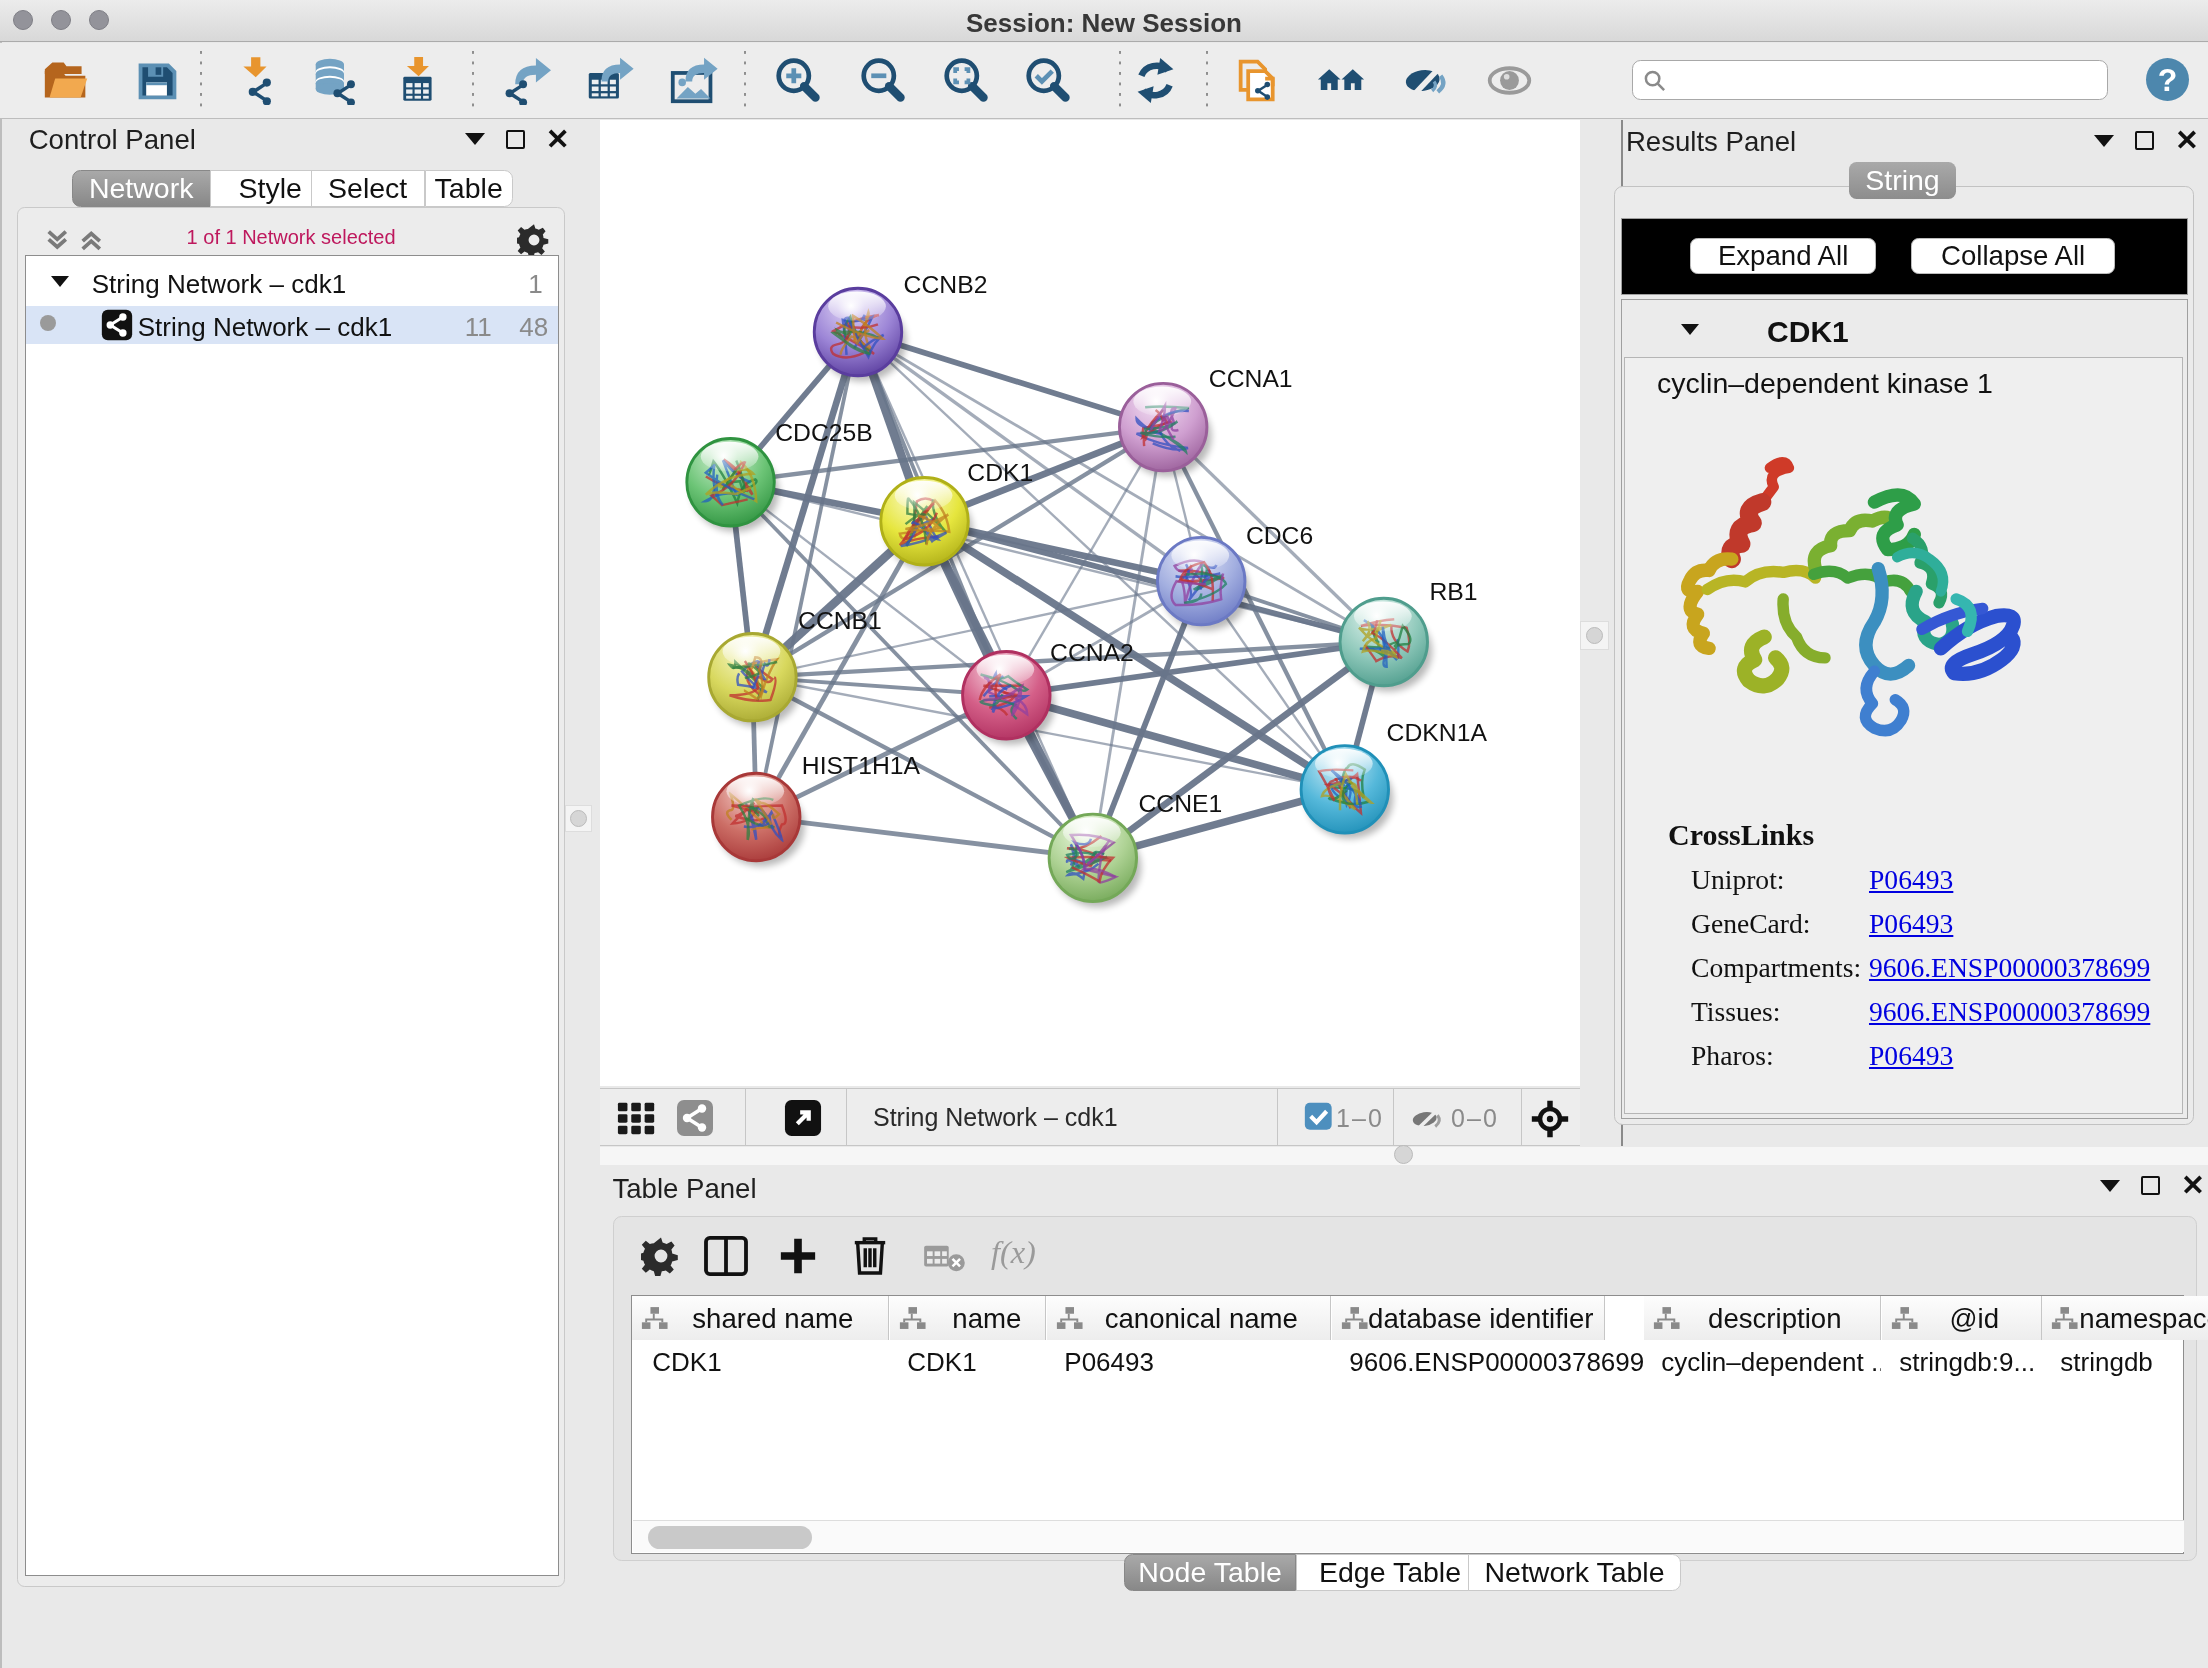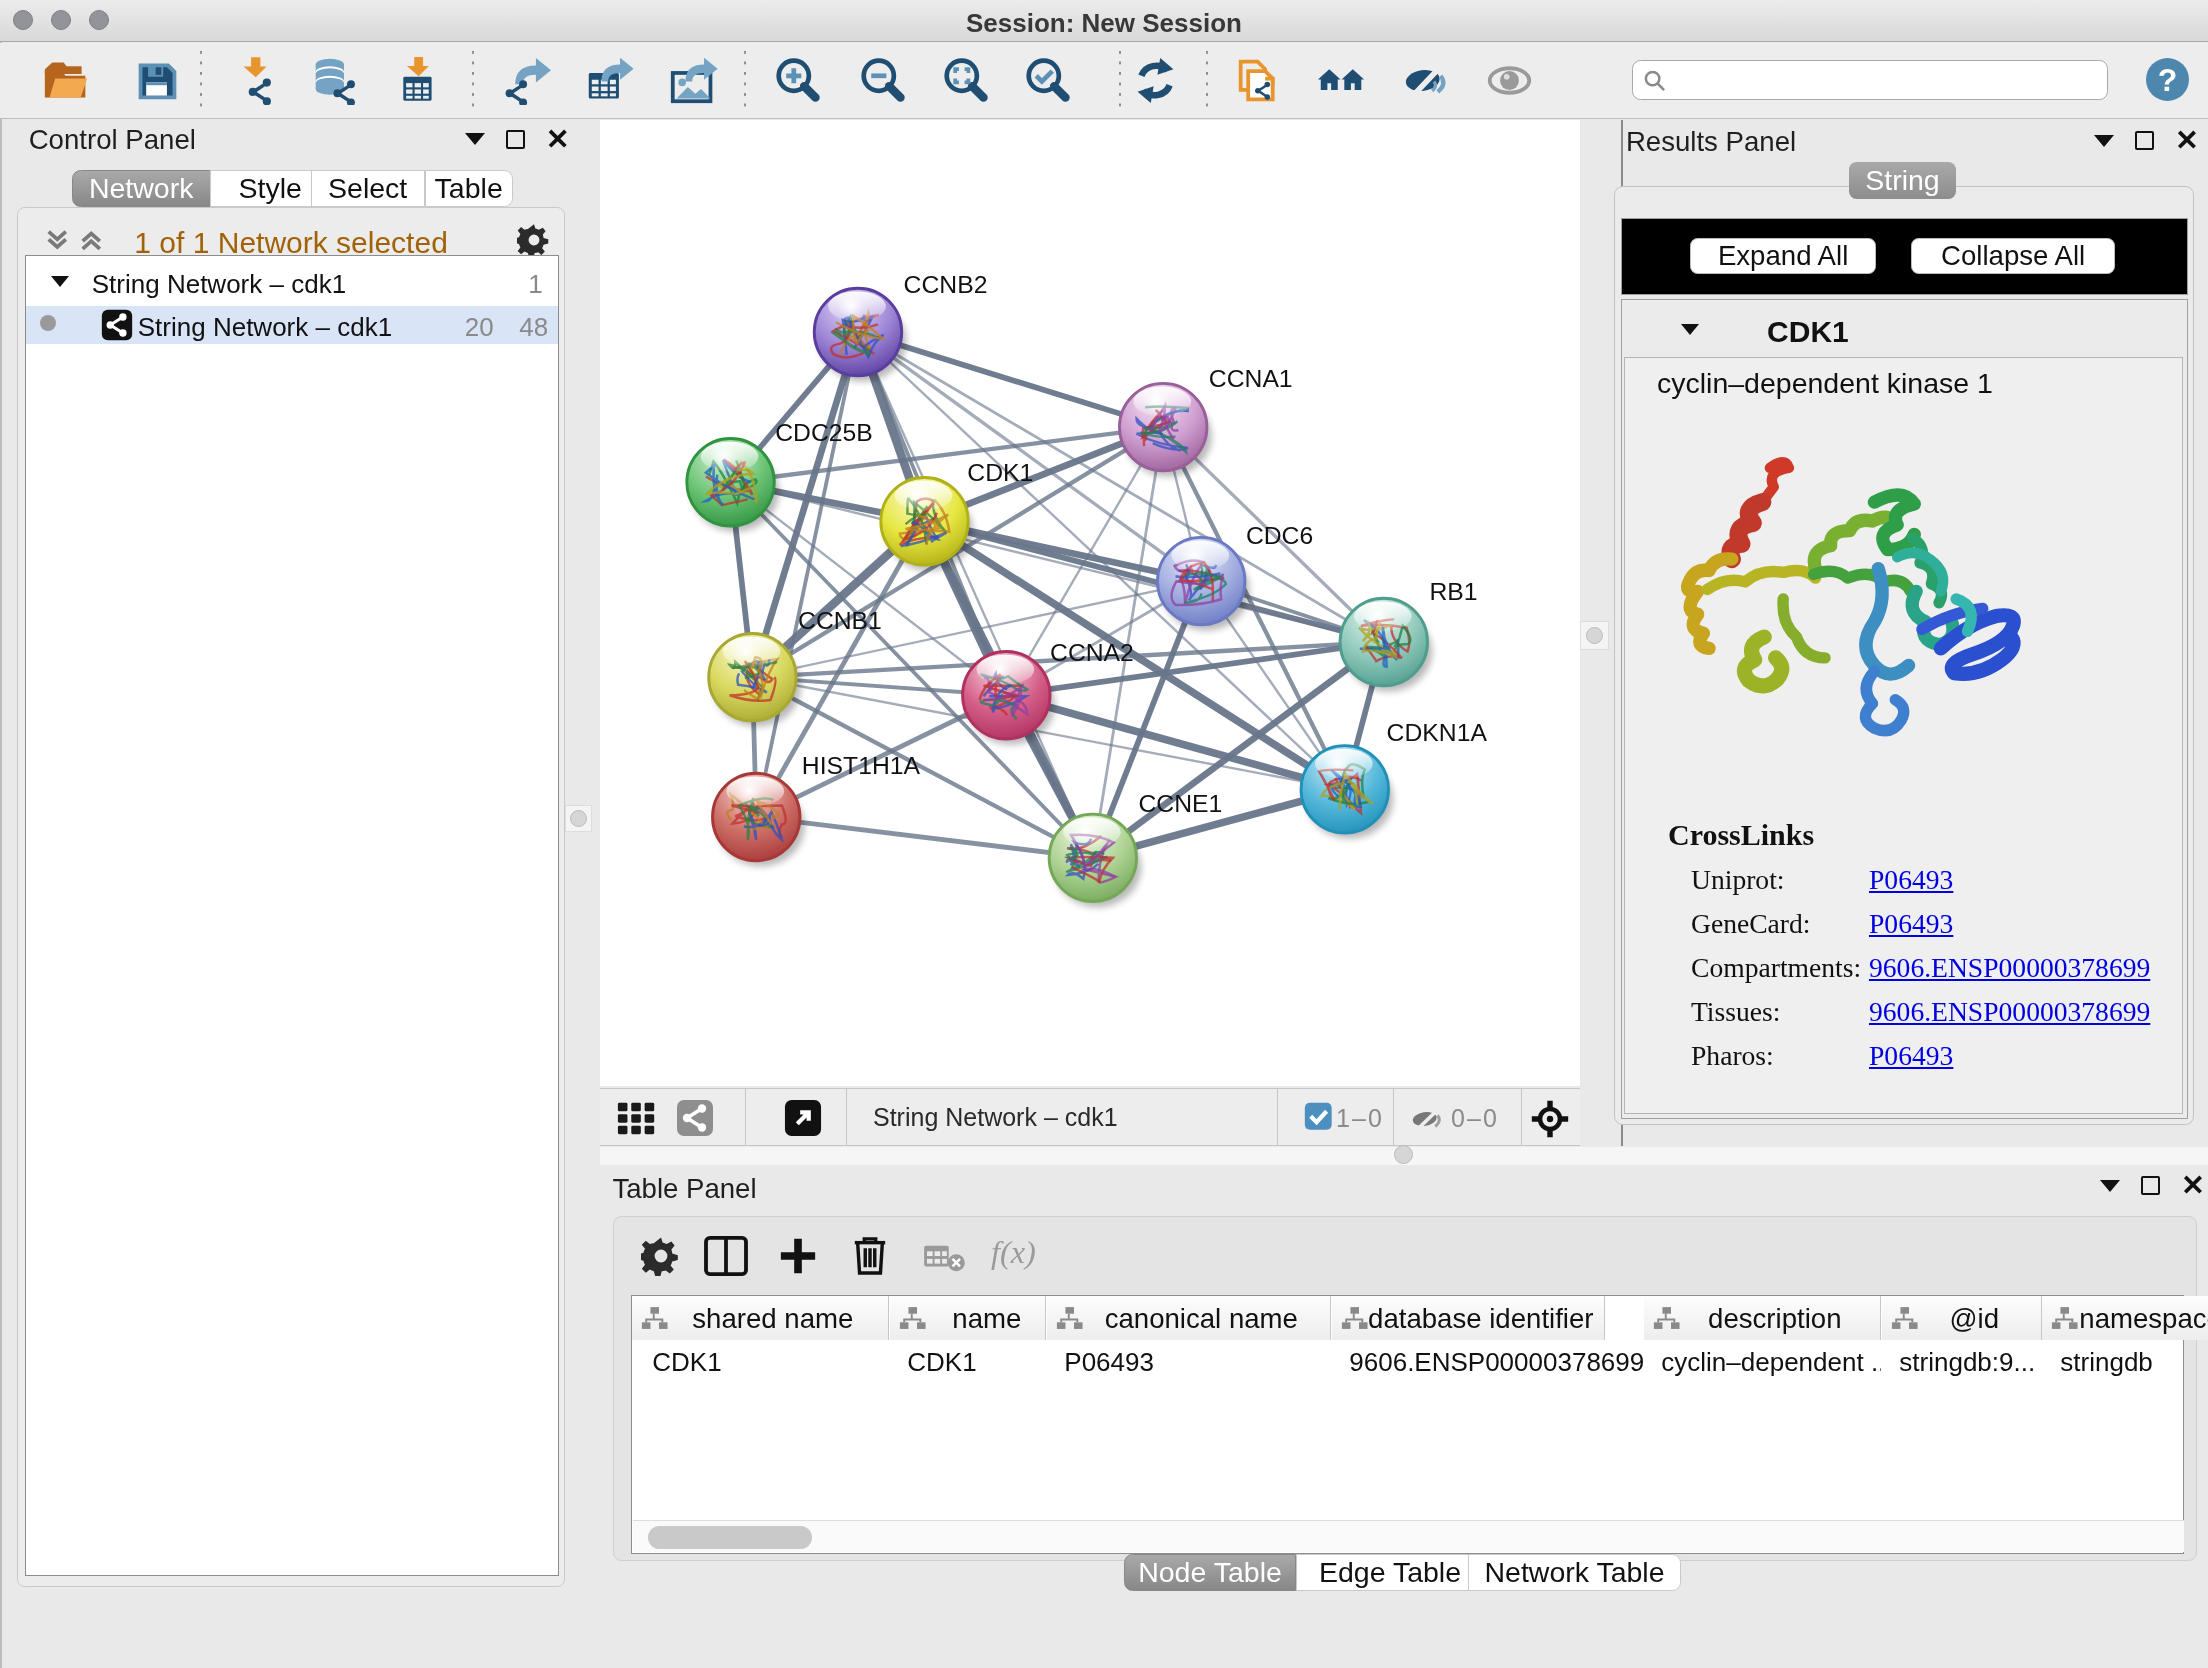--- a/index.html
+++ b/index.html
@@ -283,21 +283,21 @@
               <path d="M6,6 l9,8 9,-8"></path>
               <path d="M6,14 l9,8 9,-8"></path>
             </g>
           </svg>
      <svg class="abs" style="left:59px;top:2.9px" width="28.5" height="28.5" viewBox="0 0 30 30">
             <g class="chev">
               <path d="M6,24 l9,-8 9,8"></path>
               <path d="M6,16 l9,-8 9,8"></path>
             </g>
           </svg>
-     <div class="abs" style="left:0;width:100%;text-align:center;font-size:30px;color:#a16207;top:2.9px">1 of 1 Network selected</div>
+     <div class="abs" style="left:0;width:100%;text-align:center;font-size:20px;color:#be185d;top:2.9px">1 of 1 Network selected</div>
      <div class="abs" style="right:13.3px;top:0px"><svg width="34" height="34" viewBox="0 0 50 50">
               <path d="M25,2 l2,6 a18,18 0 0 1 5,2 l6,-3 4,5 -4,5 a18,18 0 0 1 1,5 l7,2 0,6 -7,2 a18,18 0 0 1 -2,5 l4,5 -5,5 -5,-4 a18,18 0 0 1 -5,1 l-2,7 -6,0 -2,-7 a18,18 0 0 1 -5,-2 l-5,4 -5,-5 4,-5 a18,18 0 0 1 -2,-5 l-7,-2 0,-6 7,-2 a18,18 0 0 1 2,-5 l-4,-5 5,-5 5,4 a18,18 0 0 1 5,-1 z M25,17 a8,8 0 1 0 0,16 a8,8 0 1 0 0,-16" fill="#2b2b2b" fill-rule="evenodd"></path>
             </svg></div>
    </div>
    <div class="abs" id="clist">
      <div class="crow" style="top:13.3px">
        <div class="abs" style="left:25px;top:6.7px">
               <div class="tri" style="border-left-width:9.5px;border-right-width:9.5px;border-top-width:11.4px"></div>
             </div>
        <div class="abs" style="left:66px">String Network – cdk1</div>
@@ -309,21 +309,21 @@
                 <rect x="1" y="1" width="36" height="36" rx="7" fill="#111"></rect>
                 <g fill="#fff">
                   <circle cx="11" cy="19" r="4.4"></circle>
                   <circle cx="26" cy="9.5" r="4.4"></circle>
                   <circle cx="26" cy="28.5" r="4.4"></circle>
                   <path d="M10,17.5 L25,8 l2,3 L12,20.5 z"></path>
                   <path d="M10,20.5 L25,30 l2,-3 L12,17.5 z"></path>
                 </g>
               </svg></div>
        <div class="abs" style="left:112px;top:5.7px">String Network – cdk1</div>
-       <div class="abs" style="left:439px;top:5.7px;color:#8a8a8a">20</div>
+       <div class="abs" style="left:439px;top:5.7px;color:#8a8a8a">11</div>
        <div class="abs" style="right:9.5px;top:5.7px;color:#8a8a8a">48</div>
      </div>
    </div>
   </div>
  </div>
 
  <div class="abs" id="canvas"><svg width="979" height="967" viewBox="0 0 1029 1017">
 <defs>
           <radialGradient id="ng0" cx="0.42" cy="0.20" r="1.0">
 <stop offset="0" stop-color="#ffffff"></stop>

